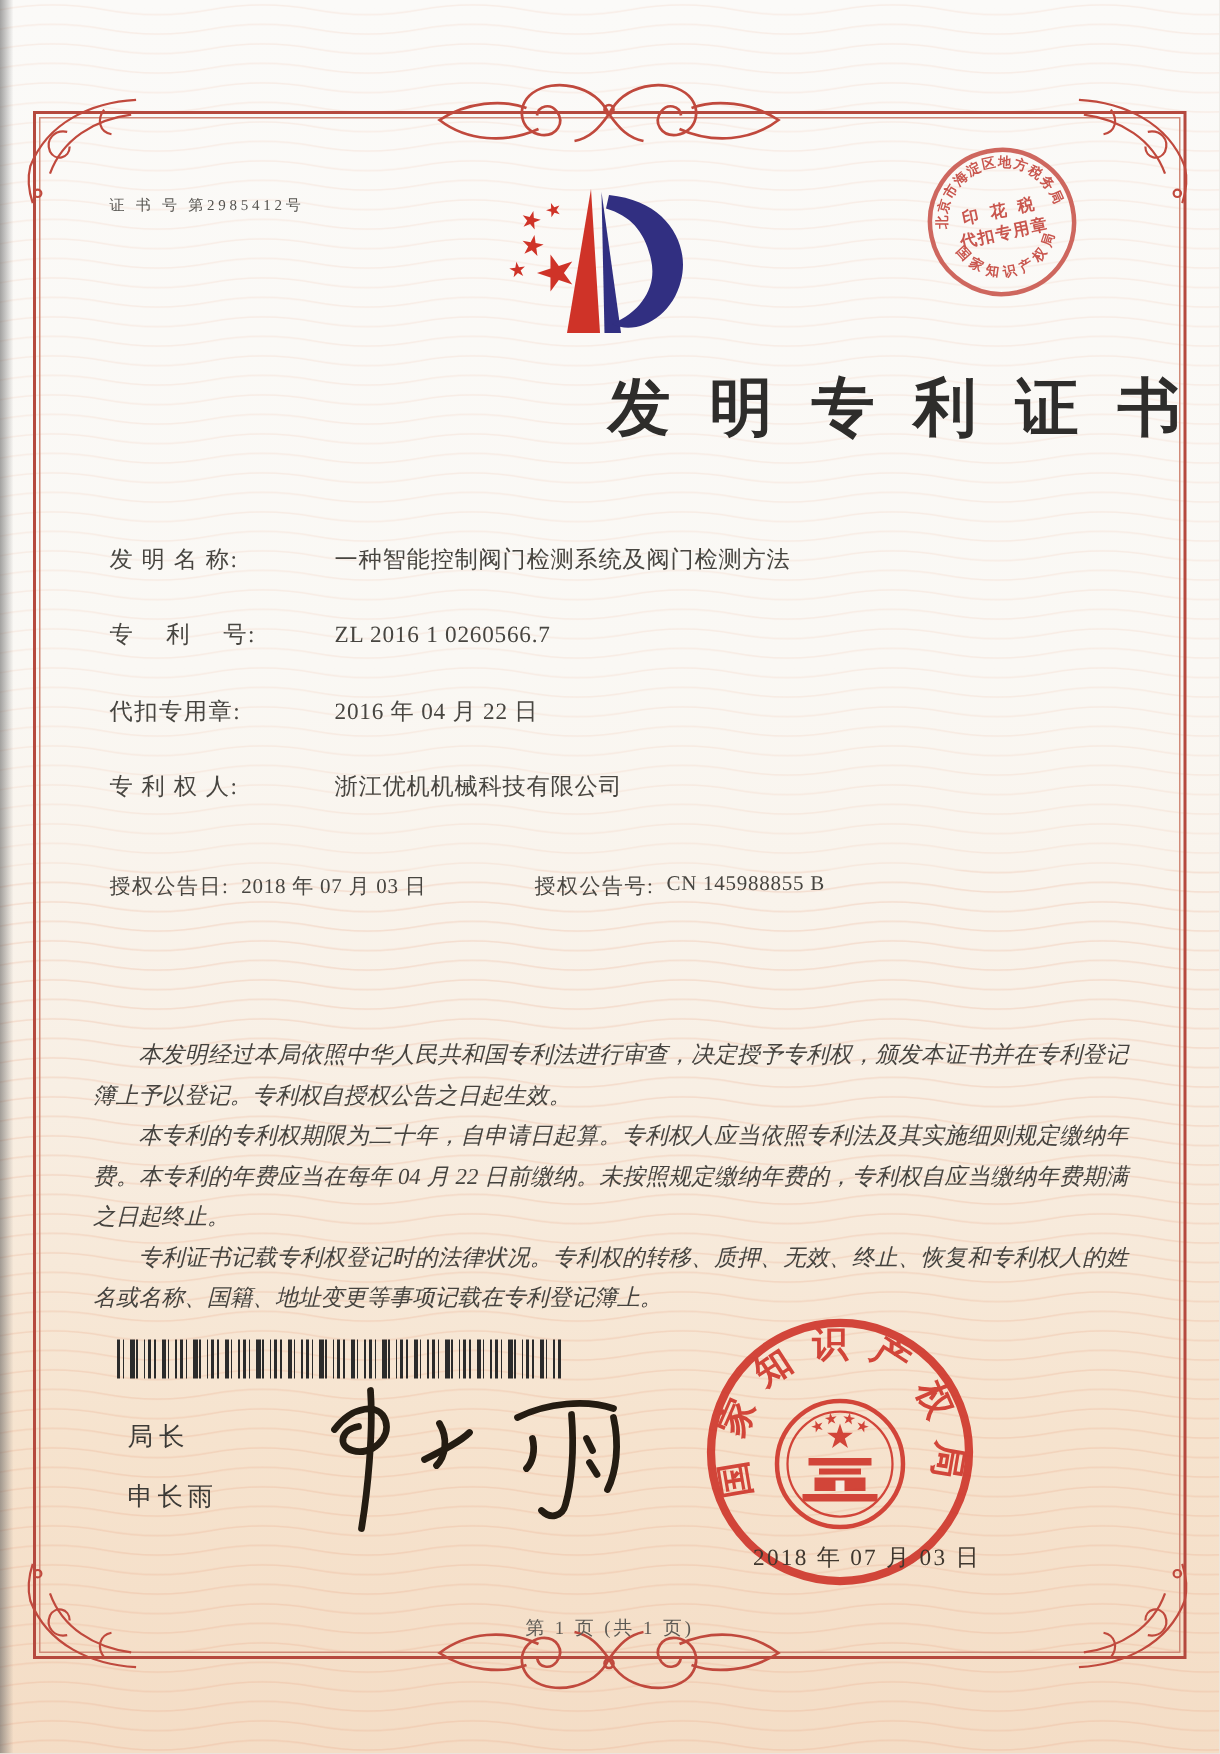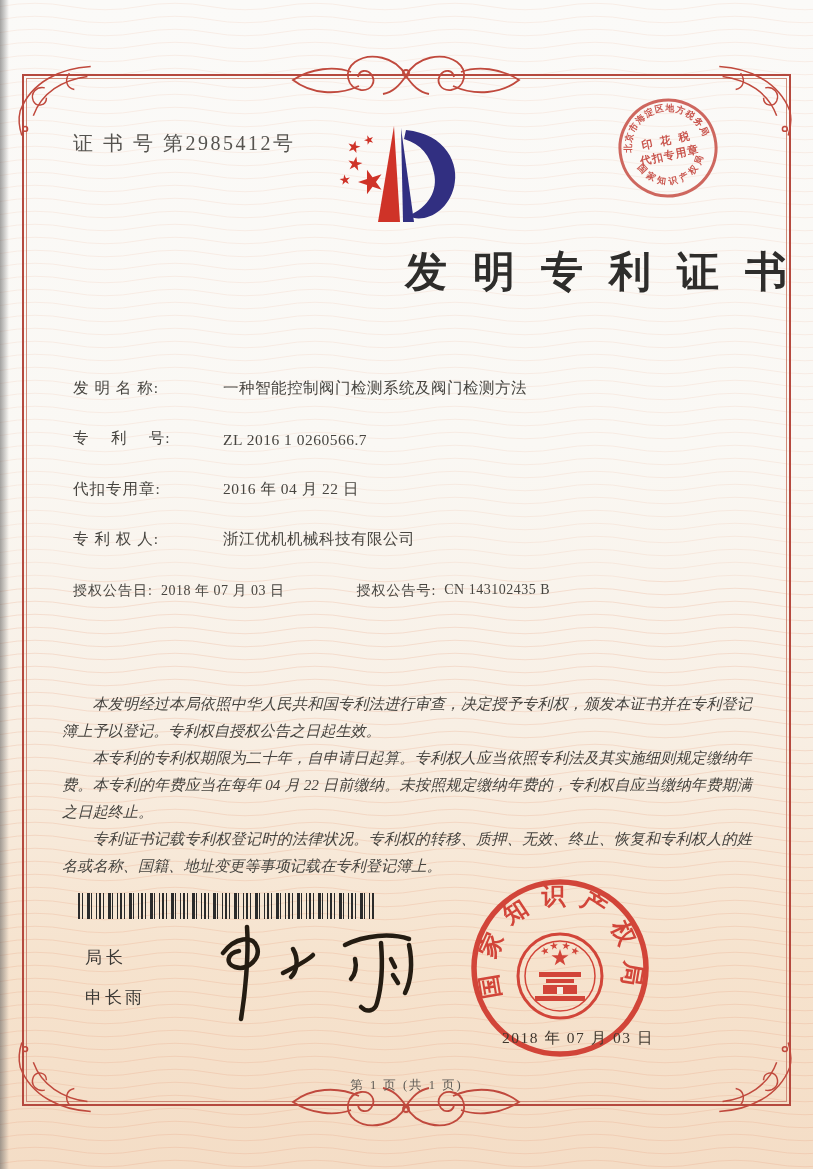--- a/index.html
+++ b/index.html
@@ -11,27 +11,27 @@
   .texture{position:absolute;left:0;top:0;pointer-events:none;}
   .edge-shadow{position:absolute;left:0;top:0;width:9px;height:1169px;
     background:linear-gradient(90deg,rgba(90,90,90,.55),rgba(120,120,120,0));}
   
   .frame{position:absolute;left:22px;top:74px;width:765px;height:1028px;
     border:2px solid #b5493e;}
   .frame::after{content:"";position:absolute;left:2px;top:2px;right:2px;bottom:2px;
     border:1px solid #d08a78;}
   .ornament{position:absolute;pointer-events:none;}
   
-  .cert-no{position:absolute;left:73px;top:130px;font-size:20px;letter-spacing:2.5px;color:#55534f;}
+  .cert-no{position:absolute;left:73px;top:130px;font-size:10px;letter-spacing:2.5px;color:#55534f;}
   .logo{position:absolute;left:338px;top:118px;}
   .tax-stamp{position:absolute;left:608px;top:88px;}
   .title{position:absolute;left:0;top:244px;width:100%;text-align:right;
     font-size:42px;font-weight:700;letter-spacing:26px;padding-left:13px;box-sizing:border-box;color:#2e2d2b;}
   .fields{position:absolute;left:73px;top:348px;width:680px;}
-  .field-row{display:flex;align-items:flex-end;height:50.5px;font-size:15.5px;color:#474540;}
+  .field-row{display:flex;align-items:center;height:50.5px;font-size:15.5px;color:#474540;}
   .field-label{min-width:150px;white-space:pre;letter-spacing:1px;}
   .field-value{letter-spacing:.5px;}
   .grant-row{display:flex;align-items:flex-end;height:50px;font-size:14px;color:#474540;}
   .grant-right{margin-left:72px;display:flex;}
   .grant-label{white-space:pre;letter-spacing:1px;margin-right:8px;}
   .body-text{position:absolute;left:62px;top:690px;width:690px;font-size:15.2px;
     line-height:1.78;text-align:justify;color:#45433f;}
   .body-text p{margin:0;text-indent:2em;font-style:italic;}
   .barcode{position:absolute;left:78px;top:893px;width:298px;height:26px;
     background:repeating-linear-gradient(90deg,
@@ -155,21 +155,21 @@
     </div>
     <div class="field-row">
       <span class="field-label">专 利 权 人:</span>
       <span class="field-value">浙江优机机械科技有限公司</span>
     </div>
     <div class="grant-row">
       <span class="grant-label">授权公告日:</span>
       <span class="field-value">2018 年 07 月 03 日</span>
       <span class="grant-right">
         <span class="grant-label">授权公告号:</span>
-        <span class="field-value">CN 143102435 B</span>
+        <span class="field-value">CN 145988855 B</span>
       </span>
     </div>
   </div>
 
   <div class="body-text">
     <p>本发明经过本局依照中华人民共和国专利法进行审查，决定授予专利权，颁发本证书并在专利登记簿上予以登记。专利权自授权公告之日起生效。</p>
     <p>本专利的专利权期限为二十年，自申请日起算。专利权人应当依照专利法及其实施细则规定缴纳年费。本专利的年费应当在每年 04 月 22 日前缴纳。未按照规定缴纳年费的，专利权自应当缴纳年费期满之日起终止。</p>
     <p>专利证书记载专利权登记时的法律状况。专利权的转移、质押、无效、终止、恢复和专利权人的姓名或名称、国籍、地址变更等事项记载在专利登记簿上。</p>
   </div>
 

